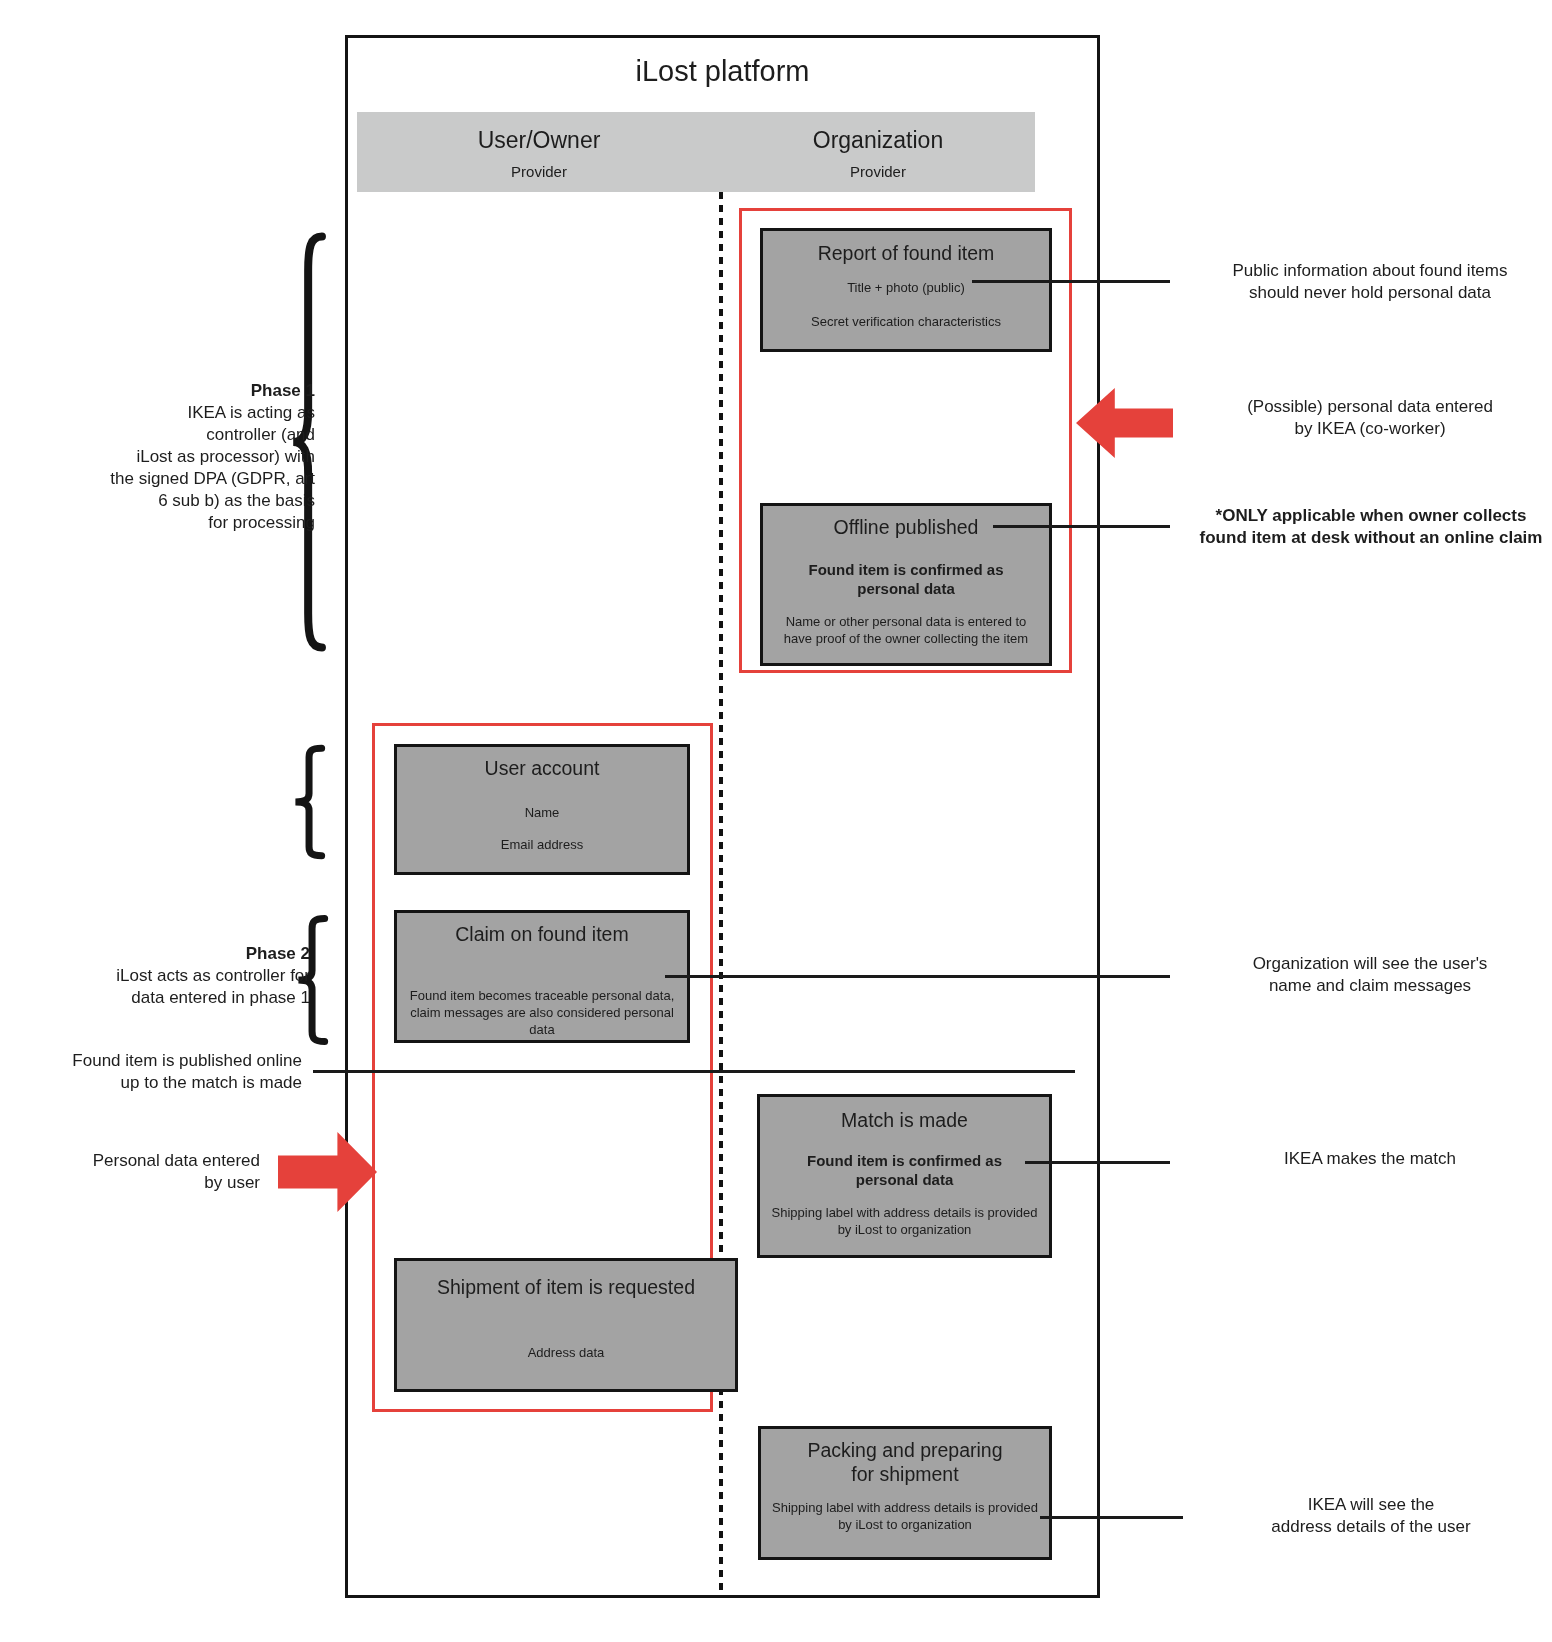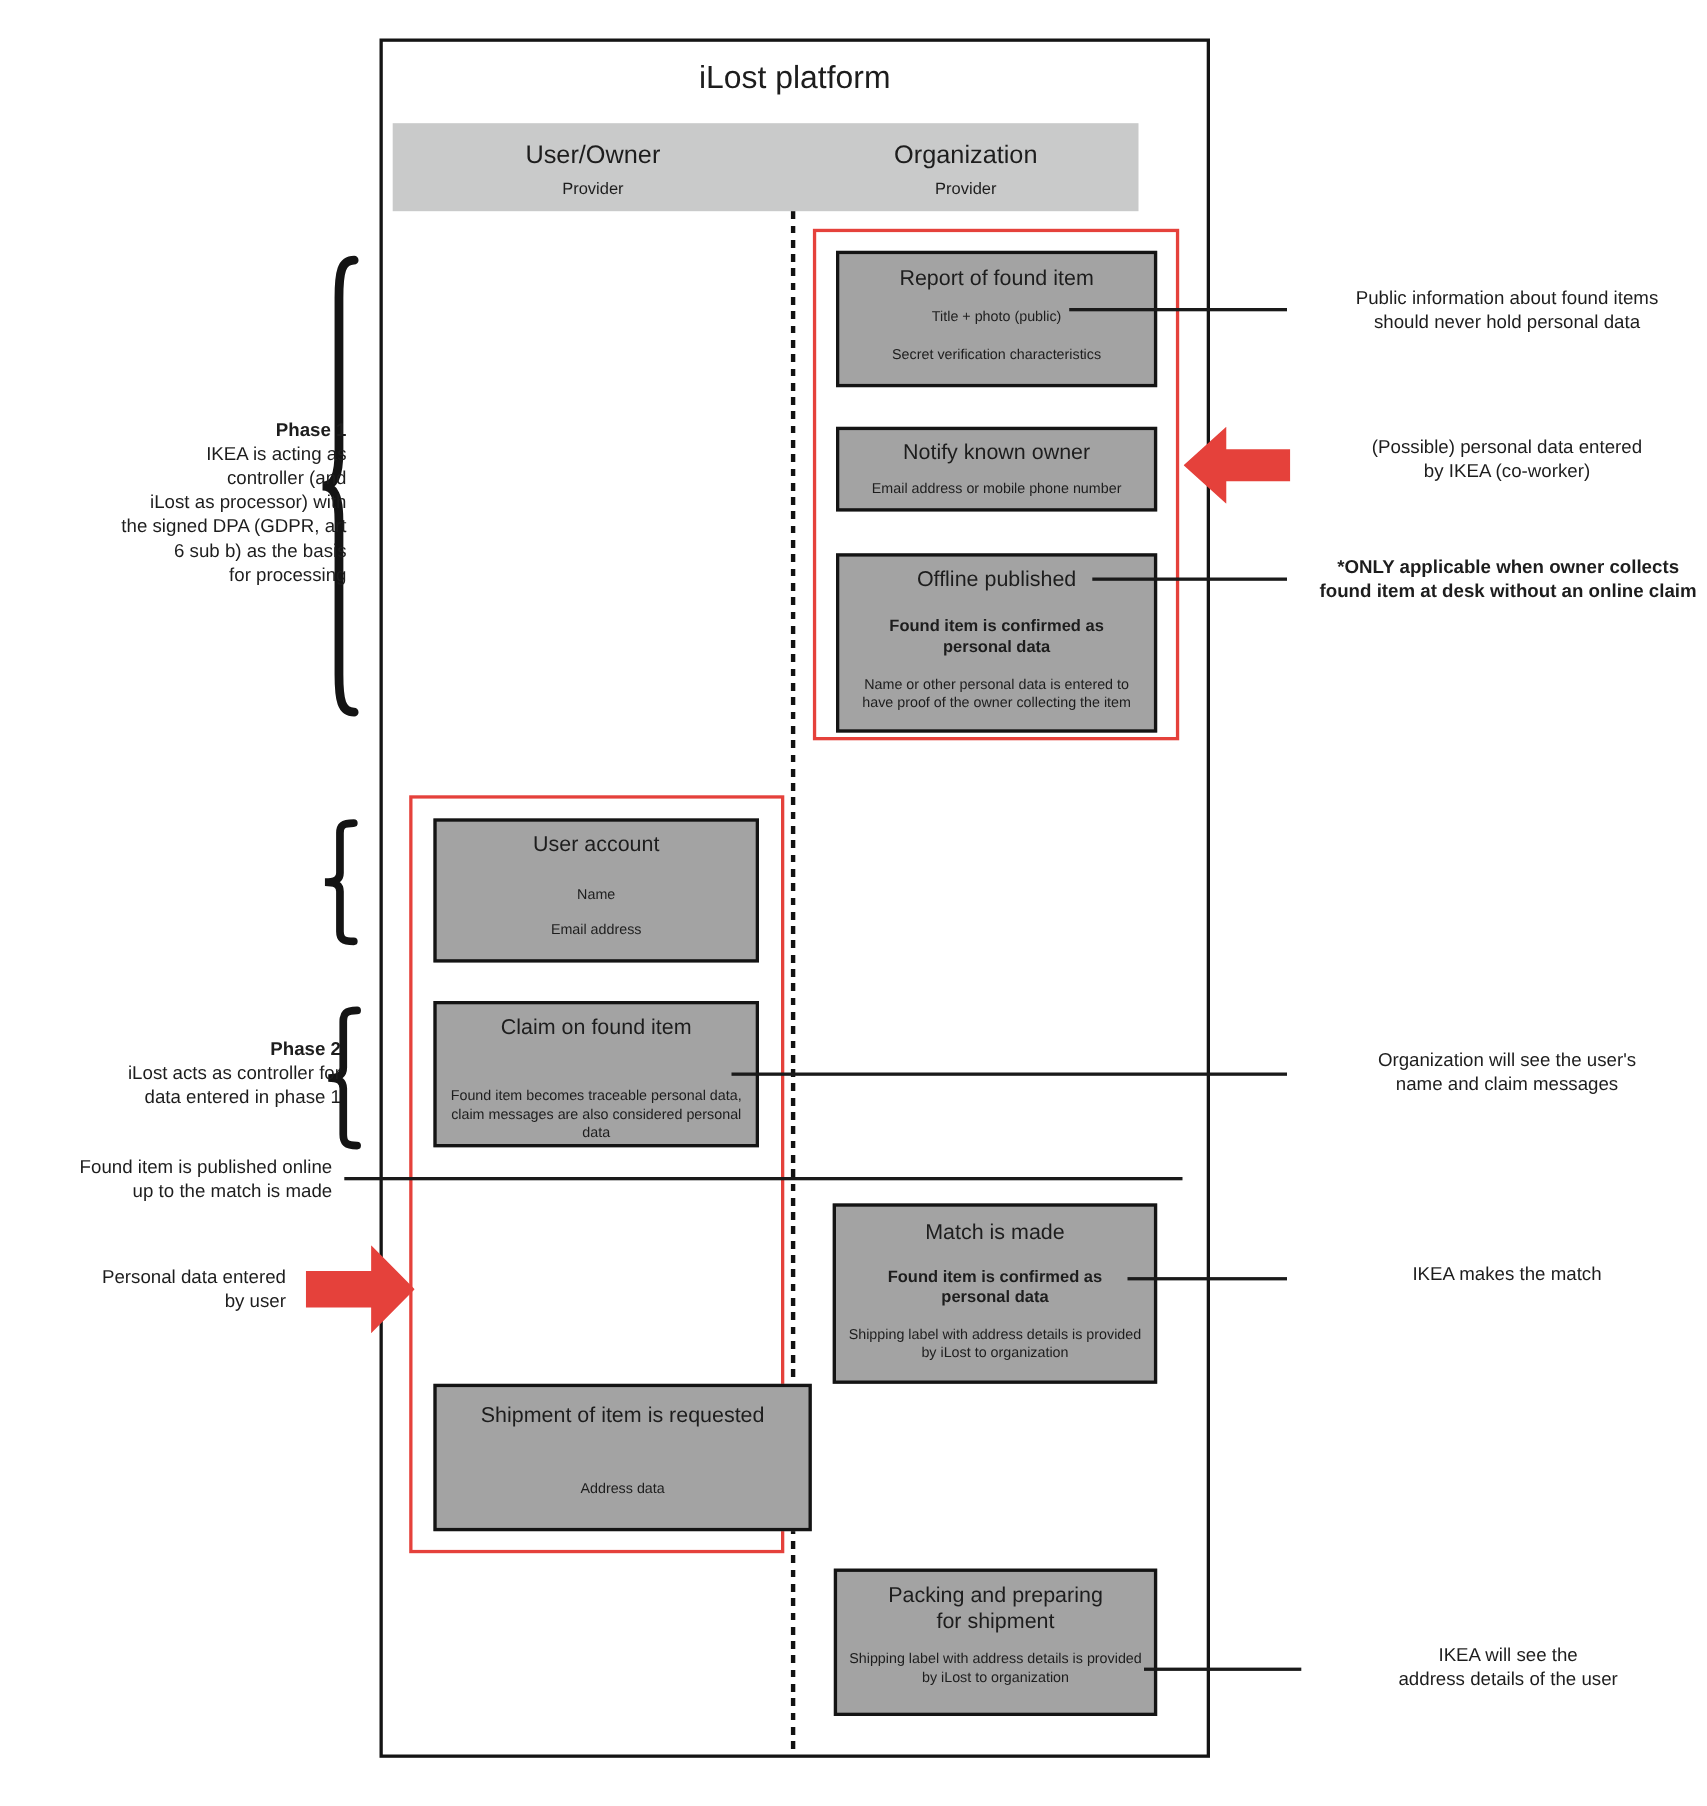--- a/index.html
+++ b/index.html
@@ -49,24 +49,20 @@
 
   <div class="abs redrect" style="left:739px;top:208px;width:333px;height:465px;"></div>
   <div class="abs redrect" style="left:372px;top:723px;width:341px;height:689px;"></div>
 
   <div class="abs box" style="left:760px;top:228px;width:292px;height:124px;">
     <div class="bt" style="margin-top:11px;">Report of found item</div>
     <div class="bs" style="margin-top:15px;">Title + photo (public)</div>
     <div class="bs" style="margin-top:17px;">Secret verification characteristics</div>
   </div>
 
-  <div class="abs box" style="left:760px;top:388px;width:292px;height:77px;">
-    <div class="bt" style="margin-top:9px;">Notify known owner</div>
-    <div class="bs" style="margin-top:13px;">Email address or mobile phone number</div>
-  </div>
 
   <div class="abs box" style="left:760px;top:503px;width:292px;height:163px;">
     <div class="bt" style="margin-top:10px;">Offline published</div>
     <div class="bb pre" style="margin-top:21px;">Found item is confirmed as
 personal data</div>
     <div class="bs pre" style="margin-top:16px;">Name or other personal data is entered to
 have proof of the owner collecting the item</div>
   </div>
 
   <div class="abs box" style="left:394px;top:744px;width:296px;height:131px;">

